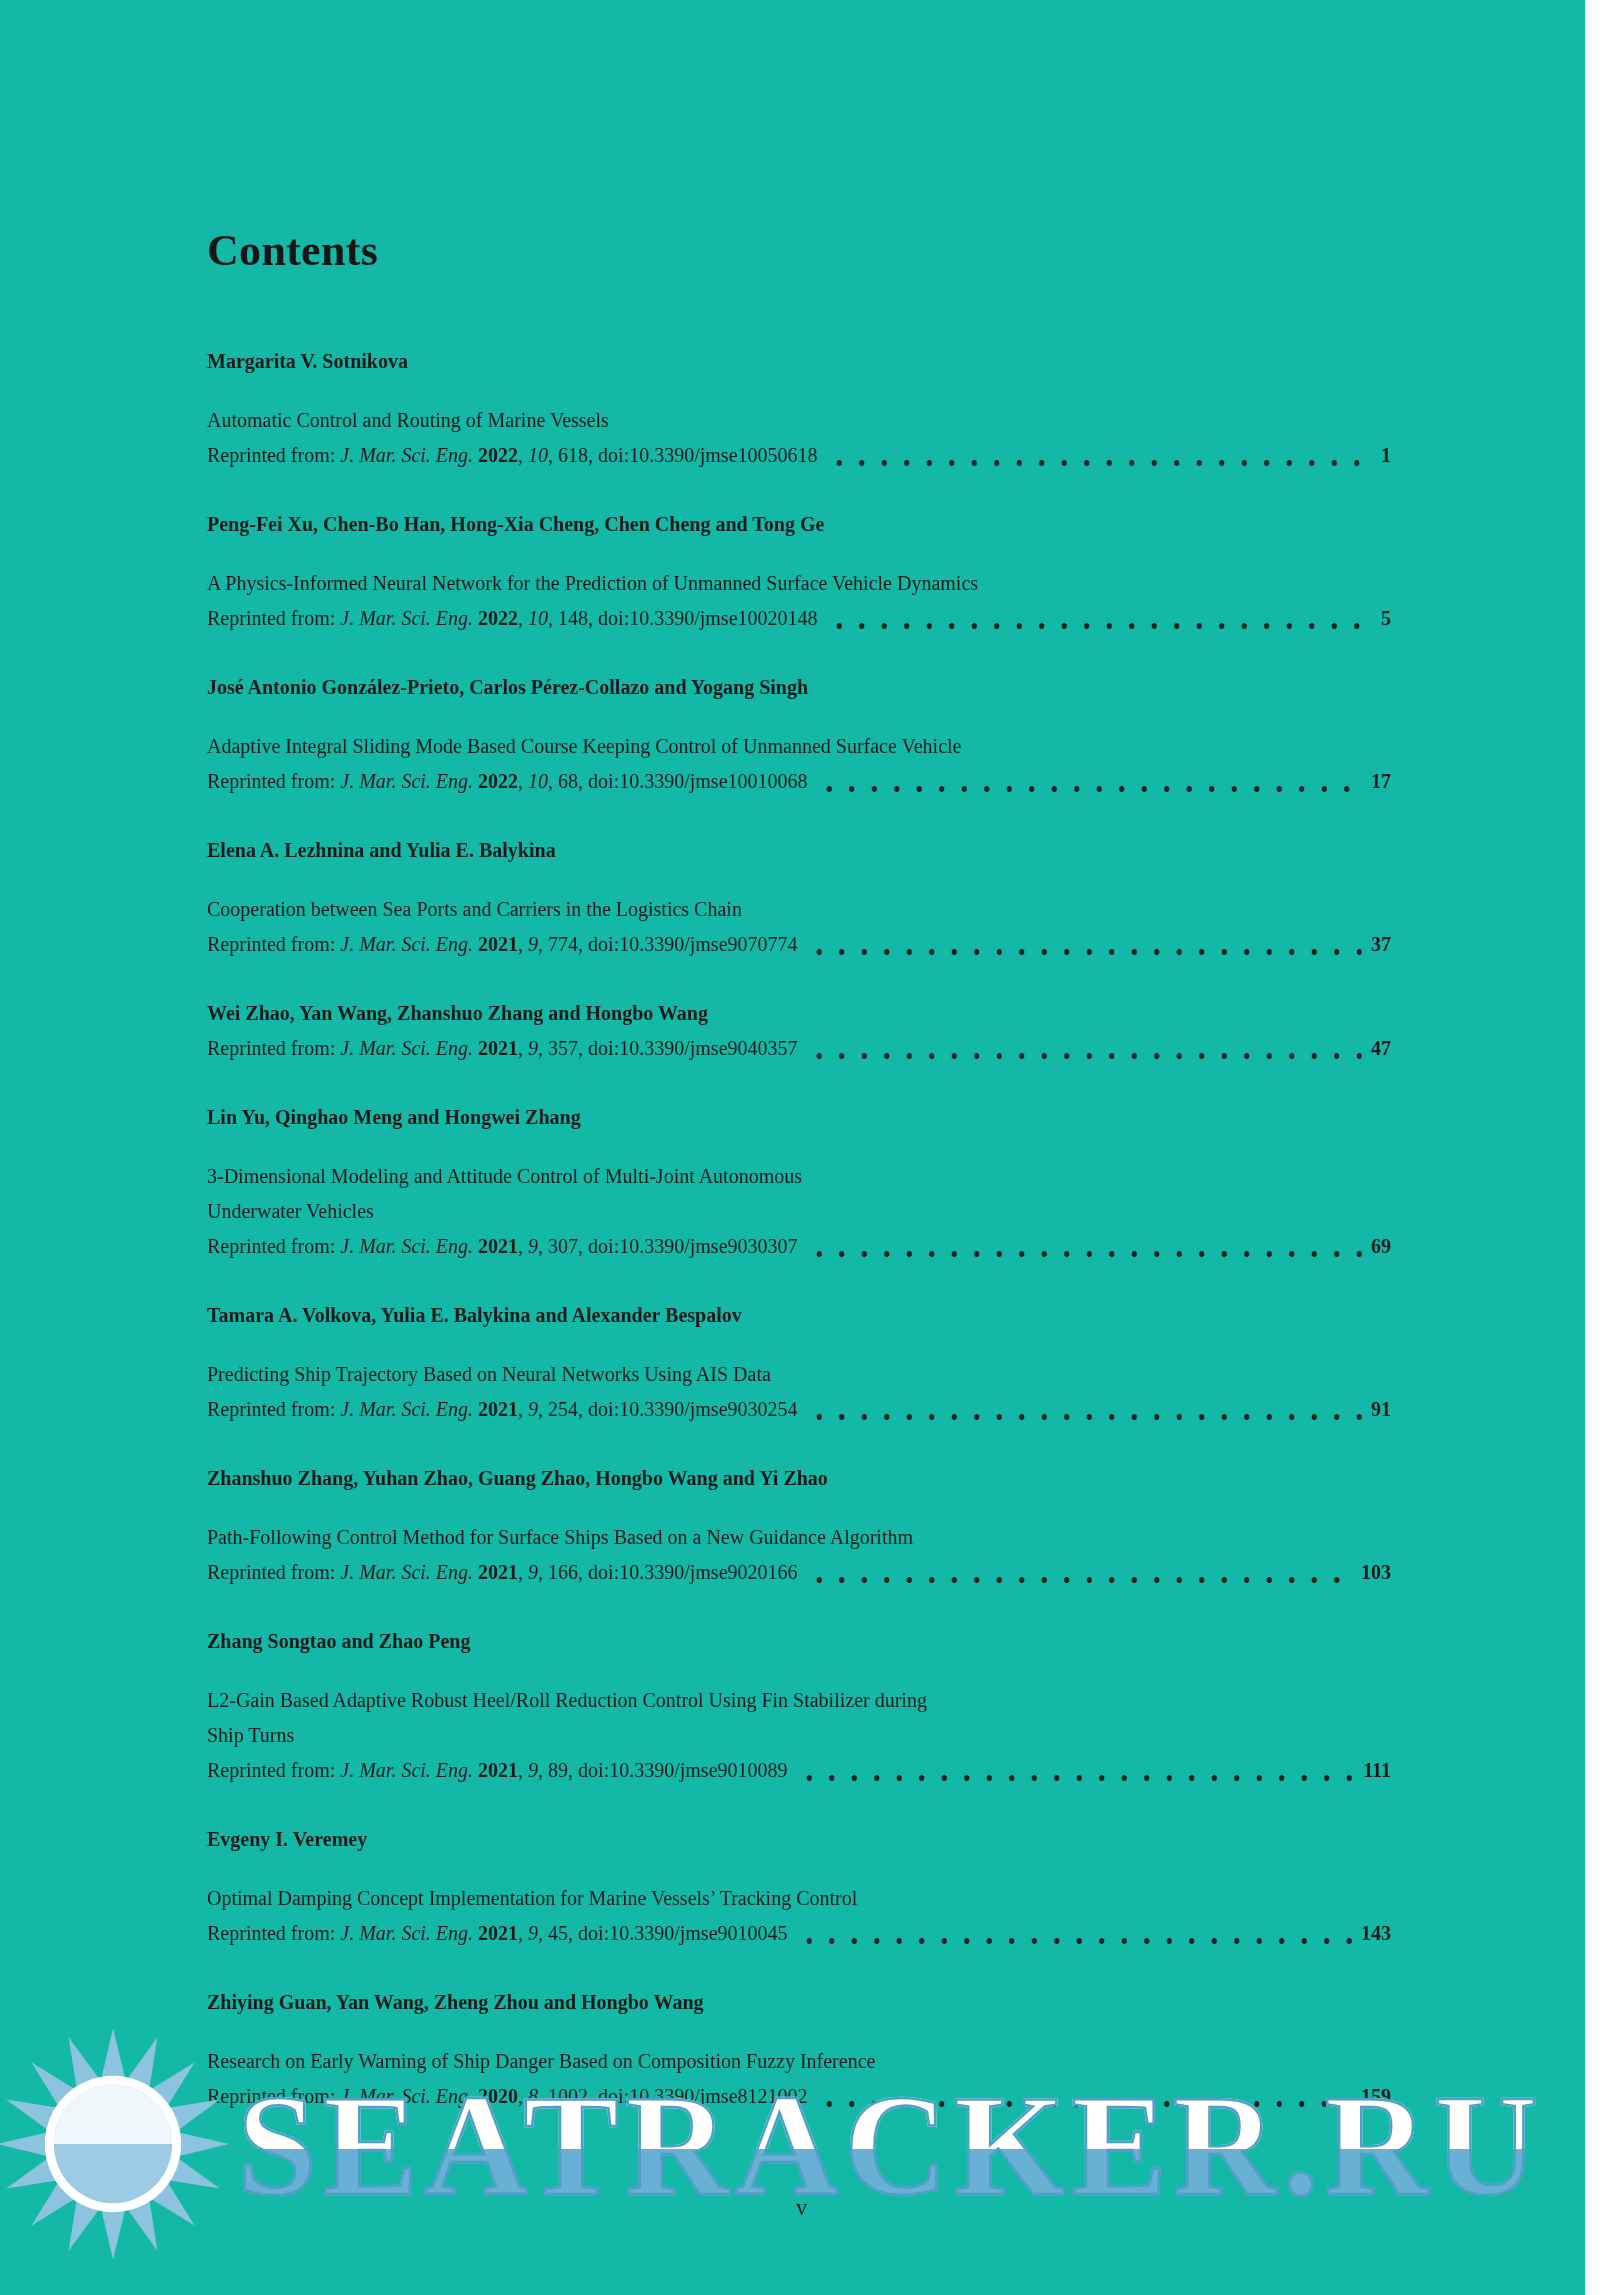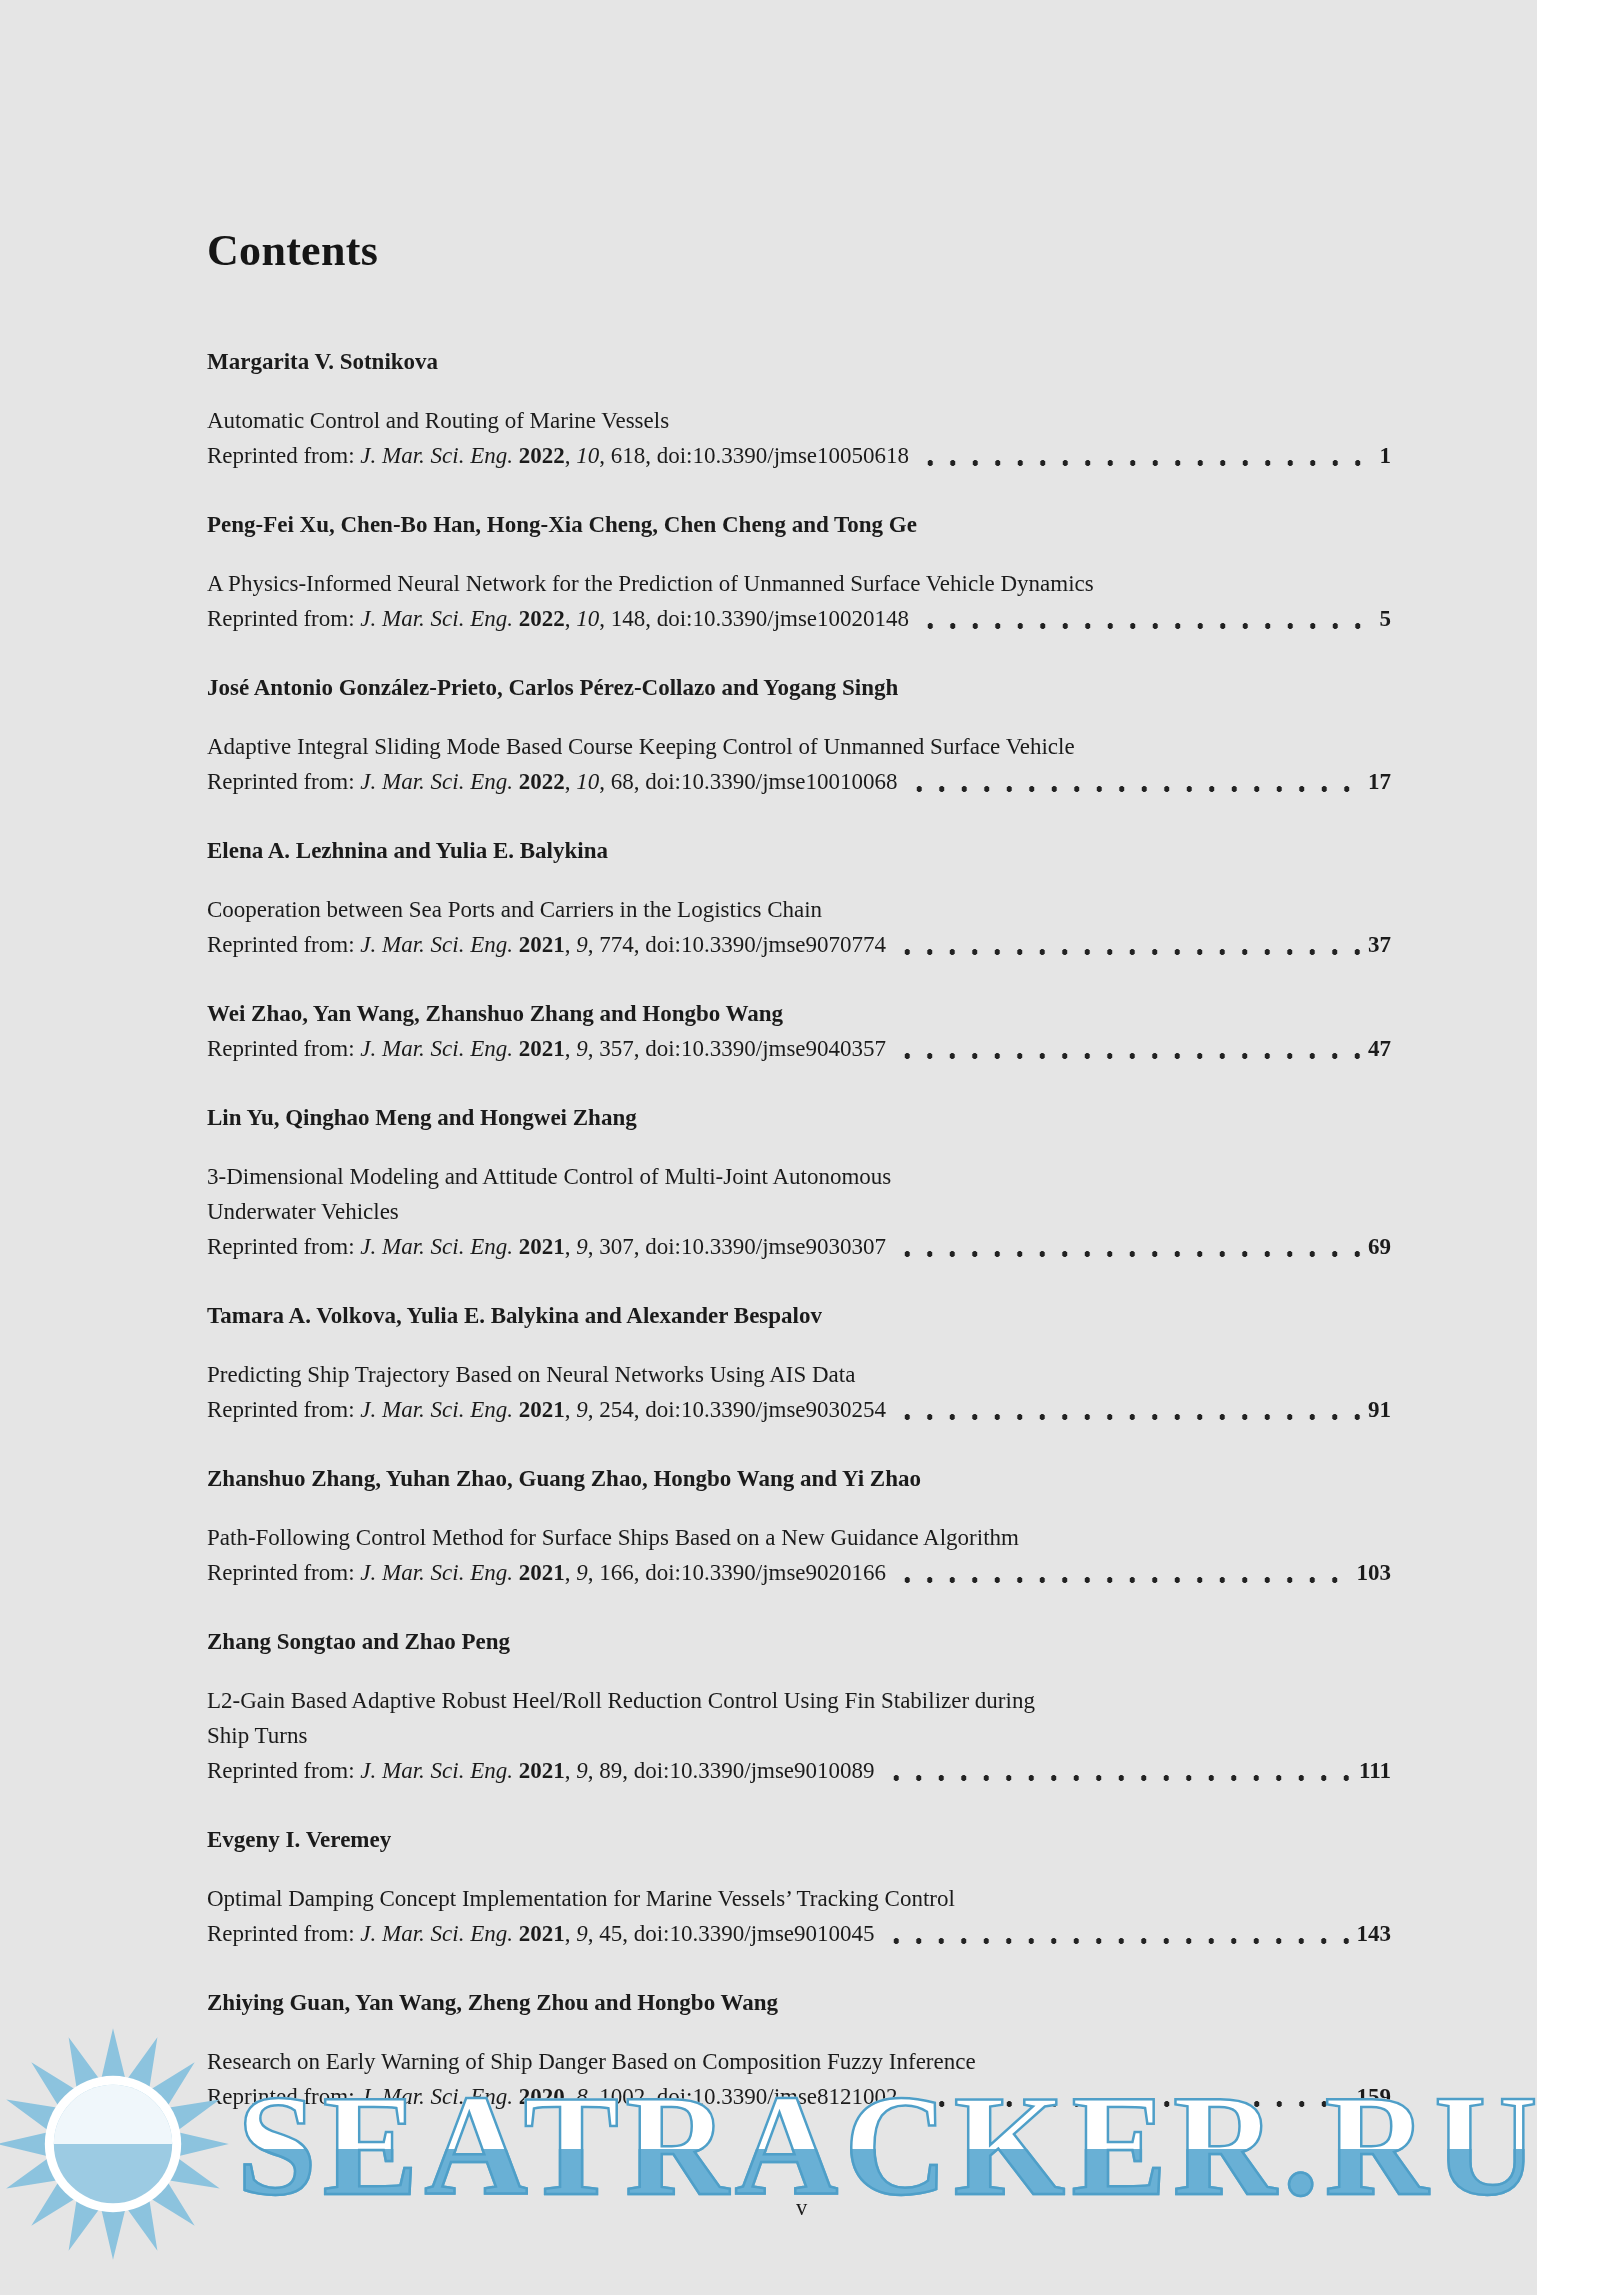--- a/index.html
+++ b/index.html
@@ -4,41 +4,42 @@
 <style>
   html, body {
     margin: 0;
     padding: 0;
     background: #ffffff;
   }
   .page {
     position: relative;
     width: 1537px;
     height: 2295px;
-    background: #e5e5e5;
+    background: #14b8a6;
     font-family: "Liberation Serif", serif;
     color: #1b1b1b;
     overflow: hidden;
+    padding-left: 48px;
   }
   .content {
     position: absolute;
     left: 207px;
     top: 225px;
     width: 1184px;
   }
   h1.contents-title {
     font-size: 44px;
     font-weight: bold;
     margin: 0 0 68px 0;
     letter-spacing: 0.3px;
     color: #161616;
   }
   .entry {
     margin-bottom: 34px;
-    font-size: 23px;
+    font-size: 20px;
     line-height: 35px;
   }
   .authors {
     font-weight: bold;
   }
   .etitle {
     white-space: pre-line;
     margin-top: 24px;
   }
   .reprint {

